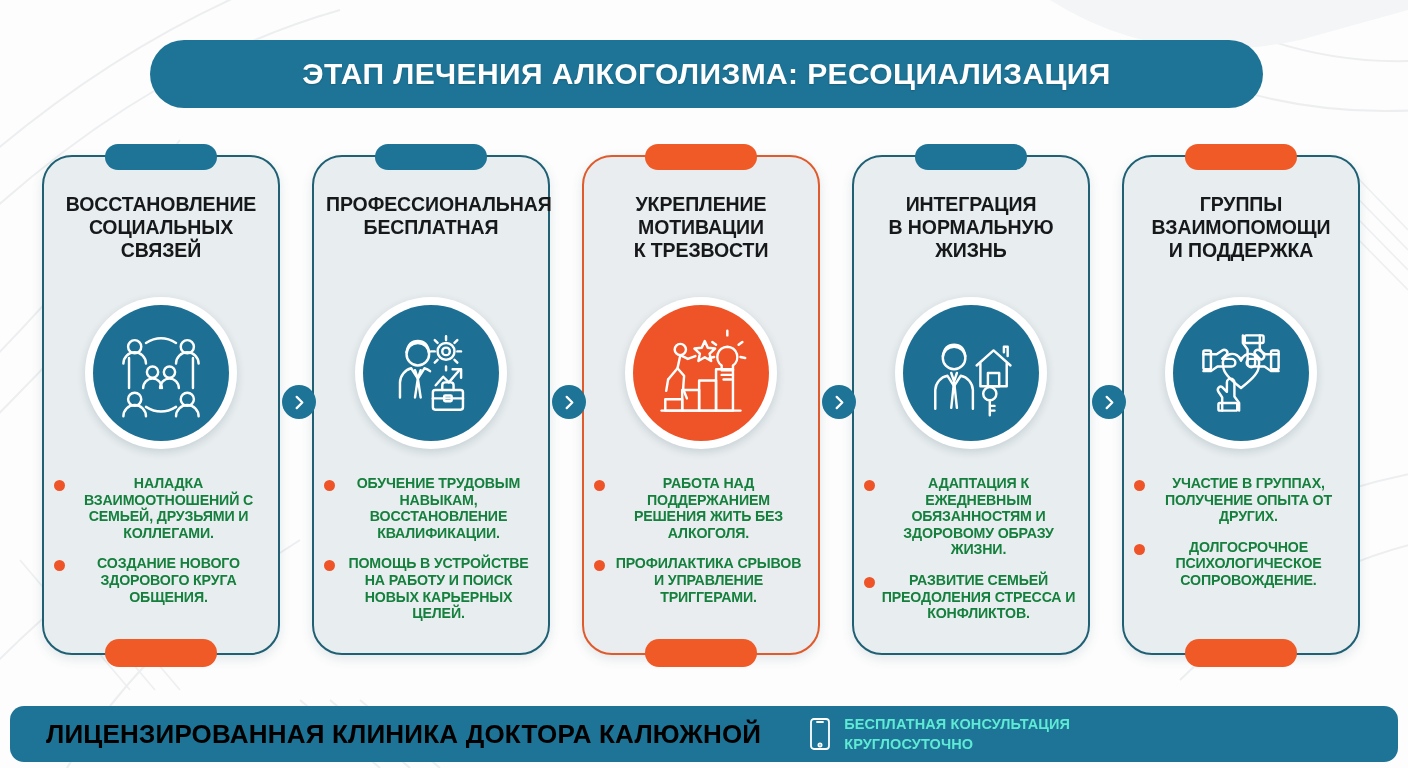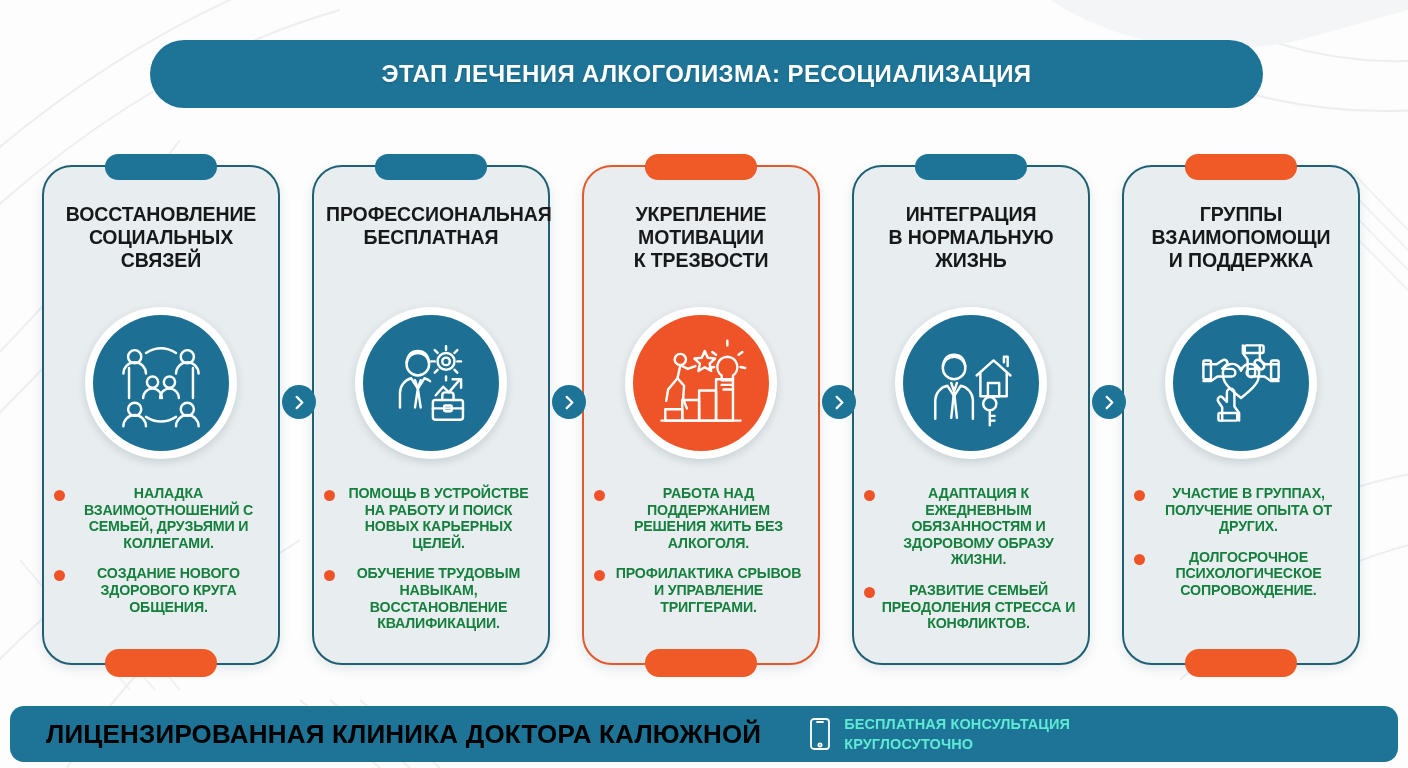--- a/index.html
+++ b/index.html
@@ -14,26 +14,26 @@
   .bg-deco { position: absolute; inset: 0; pointer-events: none; z-index: 0; }
 
   
   .title-bar {
     position: absolute; left: 150px; top: 40px; width: 1113px; height: 68px;
     background: #1d7496; border-radius: 34px;
     display: flex; align-items: center; justify-content: center;
     z-index: 5;
   }
   .title-text {
-    color: #ffffff; font-size: 24px; font-weight: bold; letter-spacing: 0.4px;
+    color: #ffffff; font-size: 30px; font-weight: bold; letter-spacing: 0.4px;
     white-space: nowrap; text-shadow: 0 1px 2px rgba(0,0,0,.18);
   }
 
   
-  .cards { position: absolute; left: 0; top: 150px; width: 1400px; height: 530px; z-index: 4; }
+  .cards { position: absolute; left: 0; top: 140px; width: 1400px; height: 530px; z-index: 4; }
 
   .card {
     position: absolute; top: 15px; width: 238px; height: 500px;
     background: #e8edef;
     border: 2.5px solid #1f6074; border-radius: 30px;
     box-shadow: 0 4px 12px rgba(30,70,90,.12);
   }
   .card.accent { border-color: #e05a2b; background: #e9edef; }
 
   .tab-top {
@@ -205,25 +205,25 @@
             <rect x="52" y="68" width="32" height="21" rx="2.5"></rect>
             <path d="M62 68 v-5 a3 3 0 0 1 3 -3 h6 a3 3 0 0 1 3 3 v5"></path>
             <path d="M52 77 h32"></path>
               <rect x="64" y="74" width="8" height="6" rx="1"></rect>
           </svg>
         </div>
       </div>
       <div class="bullets">
         <div class="bullet">
           <span class="dot"></span>
+          <span class="bullet-text">ОБУЧЕНИЕ ТРУДОВЫМ НАВЫКАМ, ВОССТАНОВЛЕНИЕ КВАЛИФИКАЦИИ.</span>
+        </div>
+        <div class="bullet">
+          <span class="dot"></span>
           <span class="bullet-text">ПОМОЩЬ В УСТРОЙСТВЕ НА РАБОТУ И ПОИСК НОВЫХ КАРЬЕРНЫХ ЦЕЛЕЙ.</span>
-        </div>
-        <div class="bullet">
-          <span class="dot"></span>
-          <span class="bullet-text">ОБУЧЕНИЕ ТРУДОВЫМ НАВЫКАМ, ВОССТАНОВЛЕНИЕ КВАЛИФИКАЦИИ.</span>
         </div>
       </div>
     </div>
 
     <div class="card accent" style="left:582px;">
       <div class="tab-top orange"></div>
       <div class="card-title">УКРЕПЛЕНИЕ
 МОТИВАЦИИ
 К ТРЕЗВОСТИ</div>
       <div class="icon-wrap">

